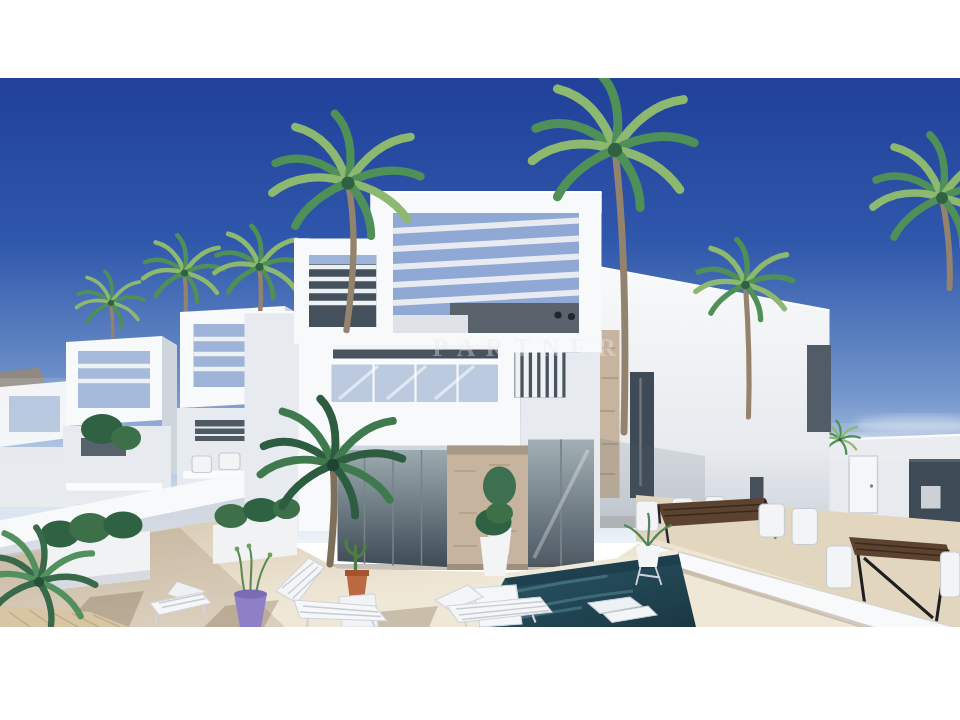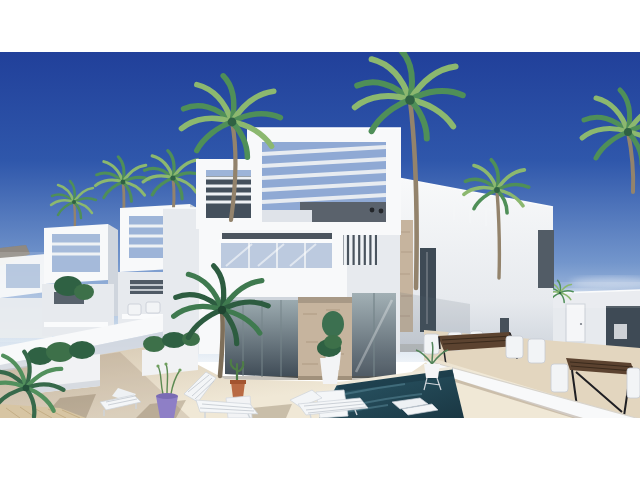--- a/index.html
+++ b/index.html
@@ -393,16 +393,17 @@
 
       <g style="--palm_mid:#2d5c40;--palm_light:#3f7a4f;--palm_dark:#1f4530">
         <path d="M222,258 C224,280 222,302 220,324" class="trunkS" stroke-width="4.6" style="--trunk:#7e6f5a"></path>
         <use href="#palmTop" transform="translate(222,258) scale(1.05)"></use>
       </g>
       <g style="--palm_mid:#37694a;--palm_light:#52905d;--palm_dark:#24513a">
         <use href="#palmTop" transform="translate(26,336) scale(0.85) rotate(8)"></use>
       </g>
     </svg>
 
+    <div class="watermark">PARTNER</div>
   </div>
 
   <div class="band bottom"></div>
 </div>
 
 </body></html>

